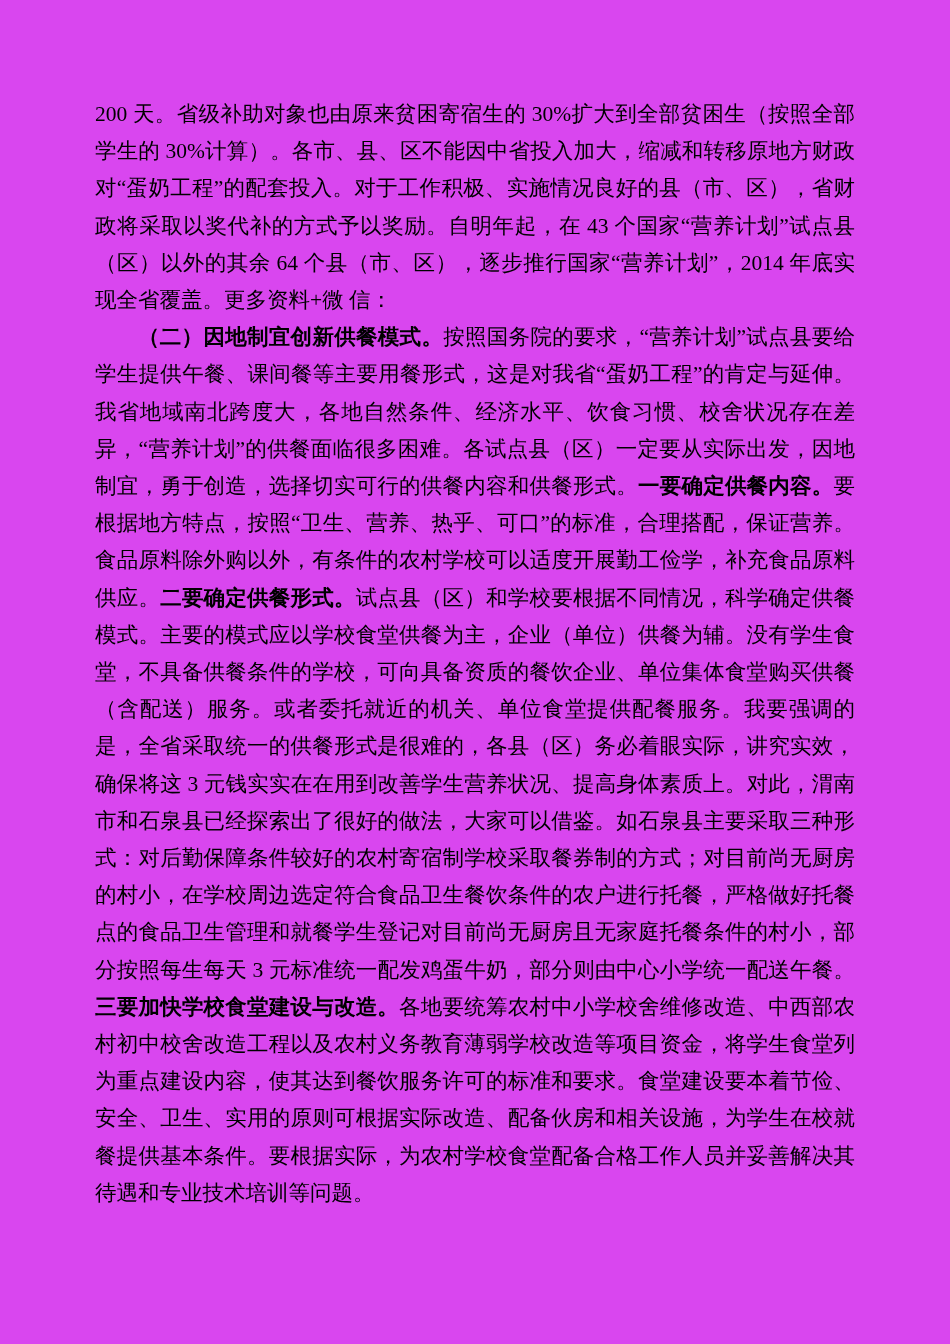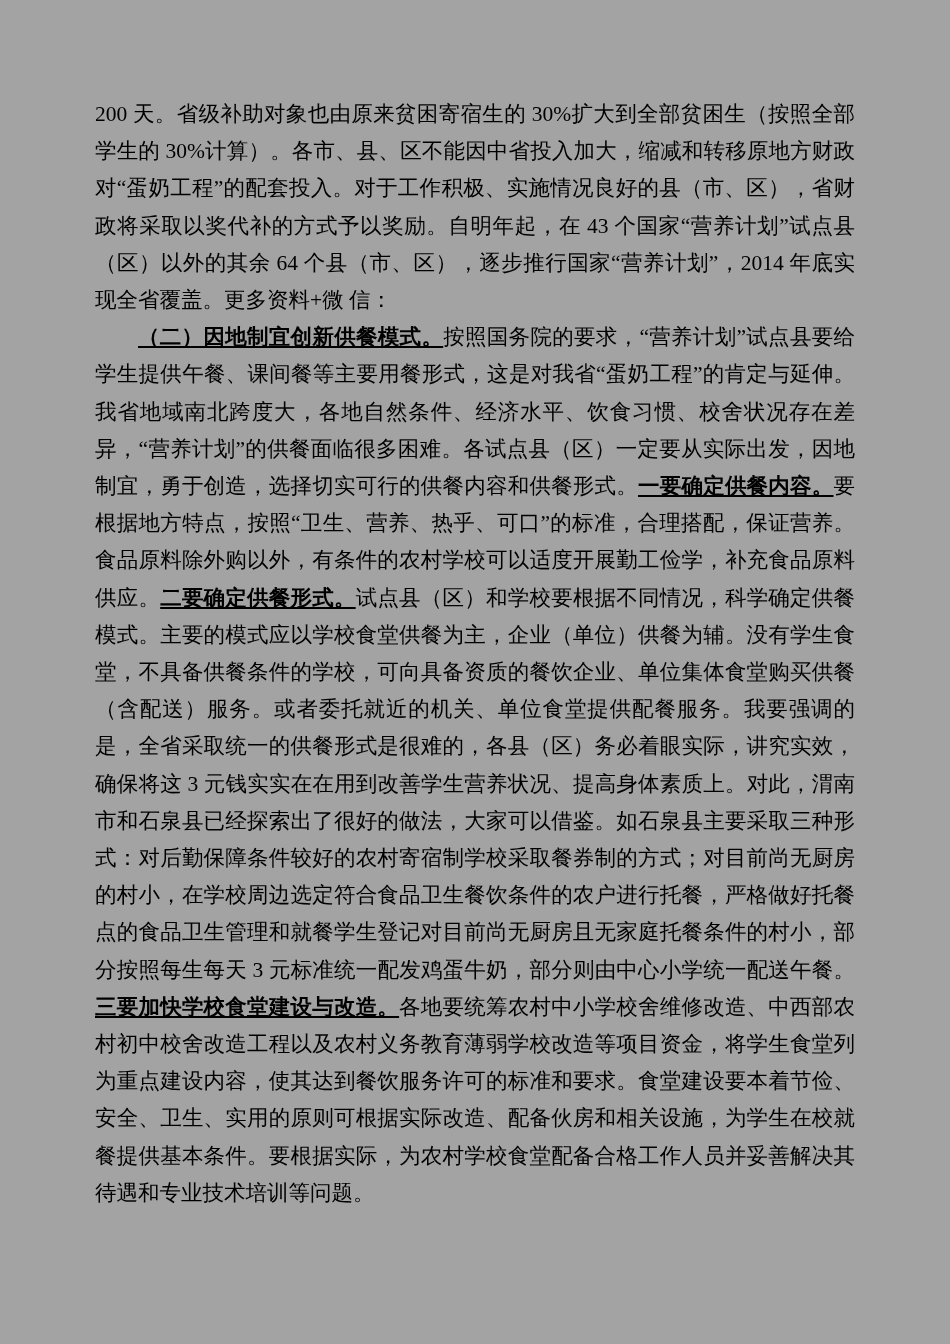--- a/index.html
+++ b/index.html
@@ -11,39 +11,38 @@
     height: 1344px;
     background: #ffffff;
     font-family: "Liberation Serif", "DejaVu Serif", serif;
     color: #000000;
   }
   .page {
     box-sizing: border-box;
     width: 950px;
     height: 1344px;
     padding: 96px 95px 40px 95px;
-    background: #a3a3a3;
+    background: #d946ef;
     overflow: hidden;
   }
   .paragraph {
     font-size: 21.5px;
     line-height: 37.2px;
     text-align: justify;
     word-break: break-all;
     margin: 0;
   }
   .paragraph.indent {
     text-indent: 43px;
   }
   .run {
     font-weight: normal;
   }
   .run.bold {
     font-weight: bold;
-    text-decoration: underline;
   }
 </style>
 </head>
 <body>
 
 <div class="page">
 
   <p class="paragraph"><span class="run">200 天。省级补助对象也由原来贫困寄宿生的 30%扩大到全部贫困生（按照全部学生的 30%计算）。各市、县、区不能因中省投入加大，缩减和转移原地方财政对“蛋奶工程”的配套投入。对于工作积极、实施情况良好的县（市、区），省财政将采取以奖代补的方式予以奖励。自明年起，在 43 个国家“营养计划”试点县（区）以外的其余 64 个县（市、区），逐步推行国家“营养计划”，2014 年底实现全省覆盖。更多资料+微 信：</span></p>
 
   <p class="paragraph indent"><span class="run bold">（二）因地制宜创新供餐模式。</span><span class="run">按照国务院的要求，“营养计划”试点县要给学生提供午餐、课间餐等主要用餐形式，这是对我省“蛋奶工程”的肯定与延伸。我省地域南北跨度大，各地自然条件、经济水平、饮食习惯、校舍状况存在差异，“营养计划”的供餐面临很多困难。各试点县（区）一定要从实际出发，因地制宜，勇于创造，选择切实可行的供餐内容和供餐形式。</span><span class="run bold">一要确定供餐内容。</span><span class="run">要根据地方特点，按照“卫生、营养、热乎、可口”的标准，合理搭配，保证营养。食品原料除外购以外，有条件的农村学校可以适度开展勤工俭学，补充食品原料供应。</span><span class="run bold">二要确定供餐形式。</span><span class="run">试点县（区）和学校要根据不同情况，科学确定供餐模式。主要的模式应以学校食堂供餐为主，企业（单位）供餐为辅。没有学生食堂，不具备供餐条件的学校，可向具备资质的餐饮企业、单位集体食堂购买供餐（含配送）服务。或者委托就近的机关、单位食堂提供配餐服务。我要强调的是，全省采取统一的供餐形式是很难的，各县（区）务必着眼实际，讲究实效，确保将这 3 元钱实实在在用到改善学生营养状况、提高身体素质上。对此，渭南市和石泉县已经探索出了很好的做法，大家可以借鉴。如石泉县主要采取三种形式：对后勤保障条件较好的农村寄宿制学校采取餐券制的方式；对目前尚无厨房的村小，在学校周边选定符合食品卫生餐饮条件的农户进行托餐，严格做好托餐点的食品卫生管理和就餐学生登记对目前尚无厨房且无家庭托餐条件的村小，部分按照每生每天 3 元标准统一配发鸡蛋牛奶，部分则由中心小学统一配送午餐。</span><span class="run bold">三要加快学校食堂建设与改造。</span><span class="run">各地要统筹农村中小学校舍维修改造、中西部农村初中校舍改造工程以及农村义务教育薄弱学校改造等项目资金，将学生食堂列为重点建设内容，使其达到餐饮服务许可的标准和要求。食堂建设要本着节俭、安全、卫生、实用的原则可根据实际改造、配备伙房和相关设施，为学生在校就餐提供基本条件。要根据实际，为农村学校食堂配备合格工作人员并妥善解决其待遇和专业技术培训等问题。</span></p>

